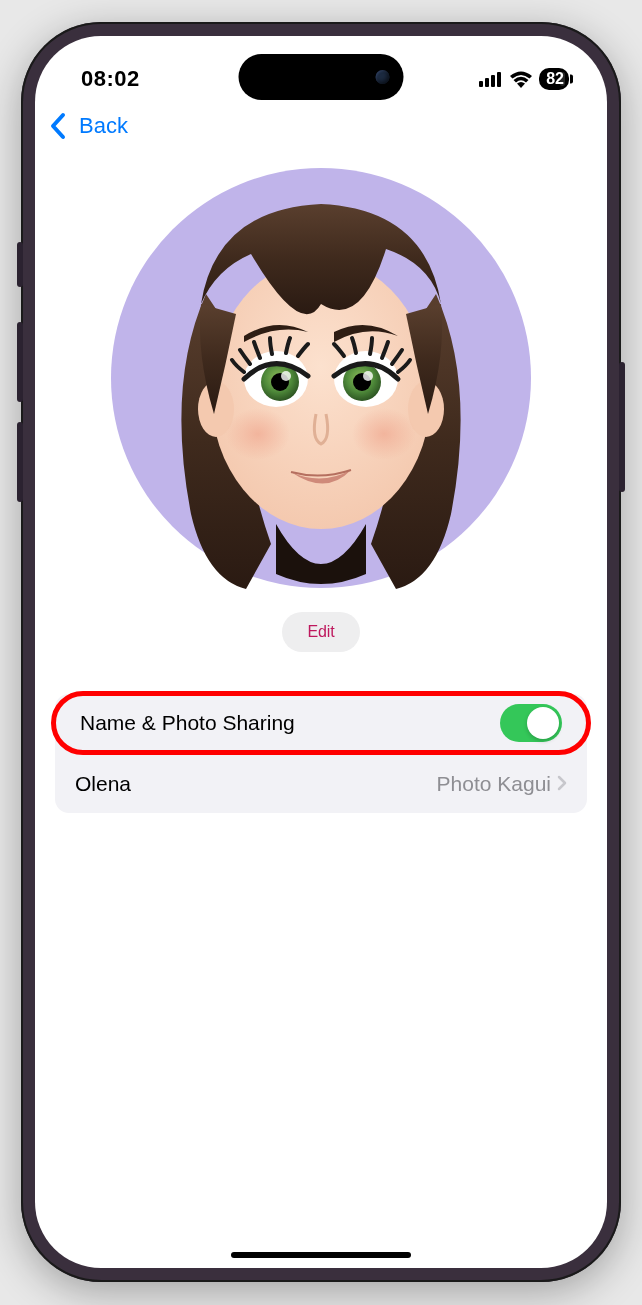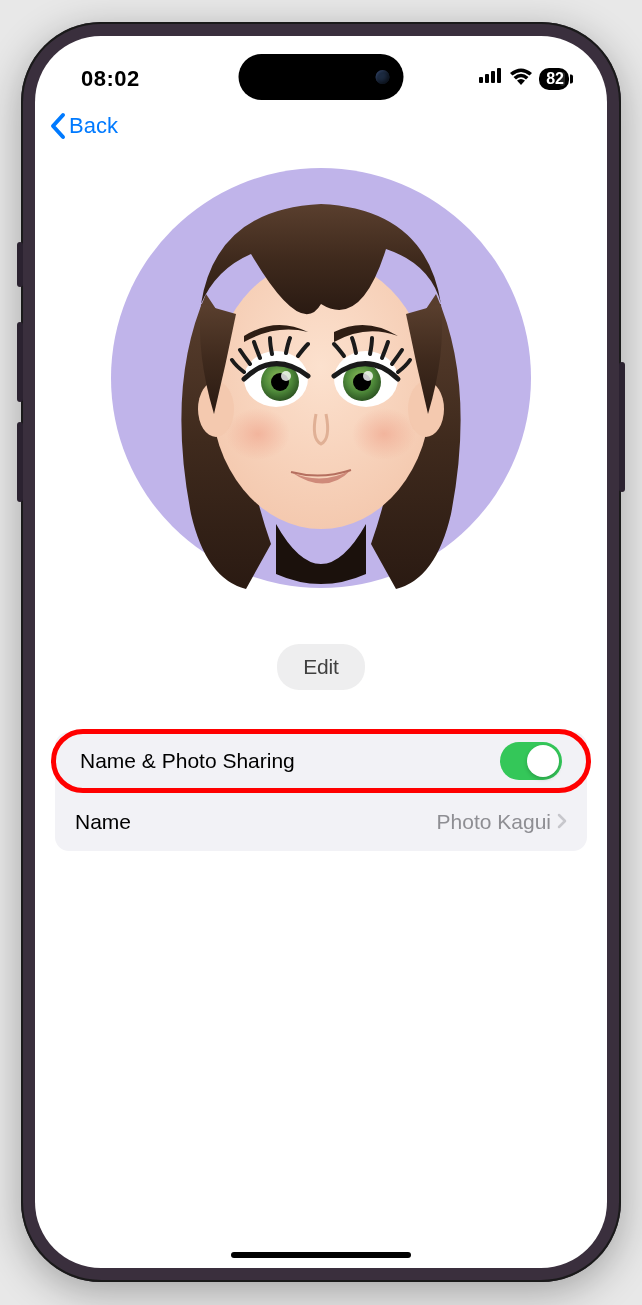--- a/index.html
+++ b/index.html
@@ -66,21 +66,21 @@
       box-shadow: inset -2px -2px 4px rgba(0,0,0,0.6), inset 1px 1px 2px rgba(80,100,150,0.4);
     }
     .status-bar {
       display: flex;
       justify-content: space-between;
       align-items: center;
       padding: 16px 38px 0 46px;
       height: 70px;
     }
     .time { font-size: 22px; font-weight: 600; letter-spacing: 0.5px; }
-    .status-right { display: flex; align-items: flex-start; gap: 6px; }
+    .status-right { display: flex; align-items: center; gap: 6px; }
     .signal svg, .wifi svg { display: block; }
     .battery-pill {
       display: flex;
       align-items: center;
       background: #000;
       border-radius: 10px;
       padding: 2px 5px 2px 7px;
       color: white;
       font-size: 16px;
       font-weight: 600;
@@ -104,21 +104,21 @@
       top: 4px;
       bottom: 4px;
       width: 16%;
       background: rgba(255,255,255,0.15);
       border-radius: 3px;
     }
     .nav-bar {
       display: flex;
       align-items: center;
       padding: 6px 14px 10px 14px;
-      gap: 2px;
+      gap: 12px;
     }
     .back-chevron { color: #007AFF; display: flex; align-items: center; }
     .back-label { font-size: 22px; color: #007AFF; font-weight: 400; }
     .content {
       flex: 1;
       padding: 0 20px;
       display: flex;
       flex-direction: column;
       align-items: center;
       overflow: hidden;
@@ -130,28 +130,28 @@
       background: #c0b4ea;
       margin-top: 18px;
       display: flex;
       align-items: center;
       justify-content: center;
       overflow: visible;
       position: relative;
     }
     .avatar-svg { width: 370px; height: 420px; position: relative; top: 16px; }
     .edit-button {
-      margin-top: 56px;
+      margin-top: 24px;
       background: #eeeeef;
       border: none;
       border-radius: 22px;
       padding: 11px 26px;
-      font-size: 21px;
+      font-size: 16px;
       font-weight: 500;
-      color: #404040;
+      color: #be185d;
       letter-spacing: -0.2px;
     }
     .settings-group {
       margin-top: 42px;
       width: 100%;
       background: #f2f2f6;
       border-radius: 14px;
       overflow: visible;
       position: relative;
     }
@@ -335,21 +335,21 @@
       <button class="edit-button">Edit</button>
 
       <div class="settings-group">
 
         <div class="row highlighted">
           <span class="row-label">Name &amp; Photo Sharing</span>
           <span class="toggle"></span>
         </div>
 
         <div class="row">
-          <span class="row-label">Name</span>
+          <span class="row-label">Olena</span>
           <span class="row-value">
             <span>Photo Kagui</span>
             <span class="chevron-right">
               <svg width="10" height="16" viewBox="0 0 10 16">
                   <polyline points="2,2 8,8 2,14" stroke="#c7c7cc" stroke-width="2.5" fill="none" stroke-linecap="round" stroke-linejoin="round"></polyline>
                 </svg>
             </span>
           </span>
         </div>
 

